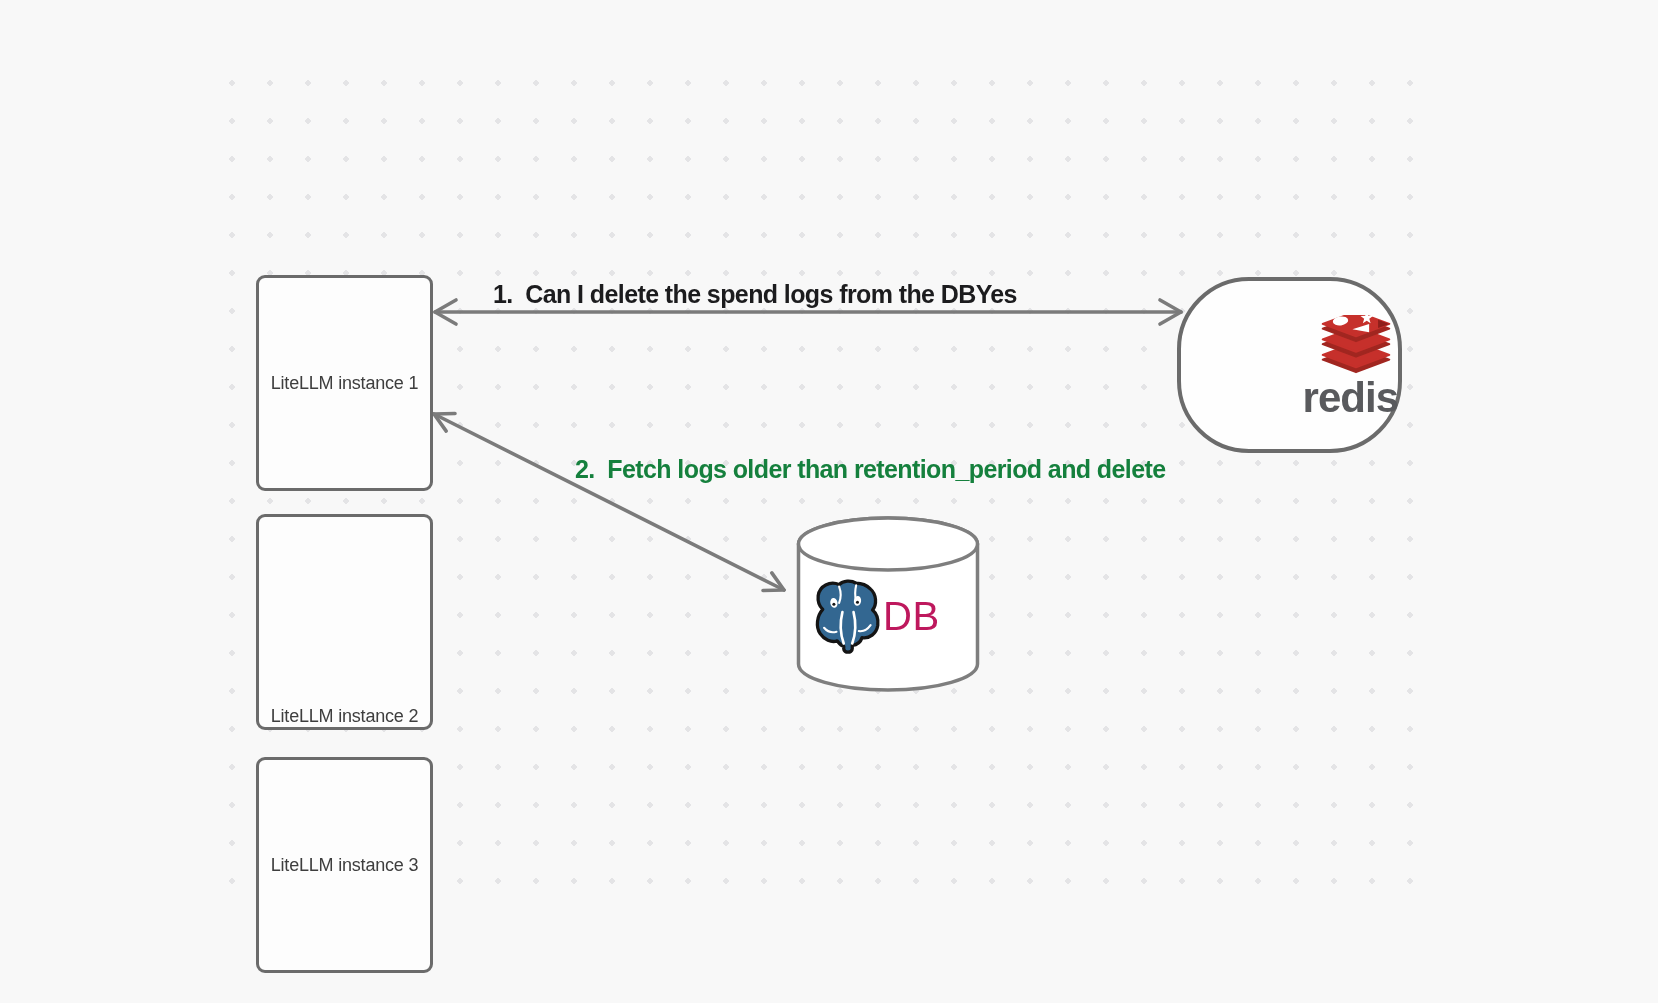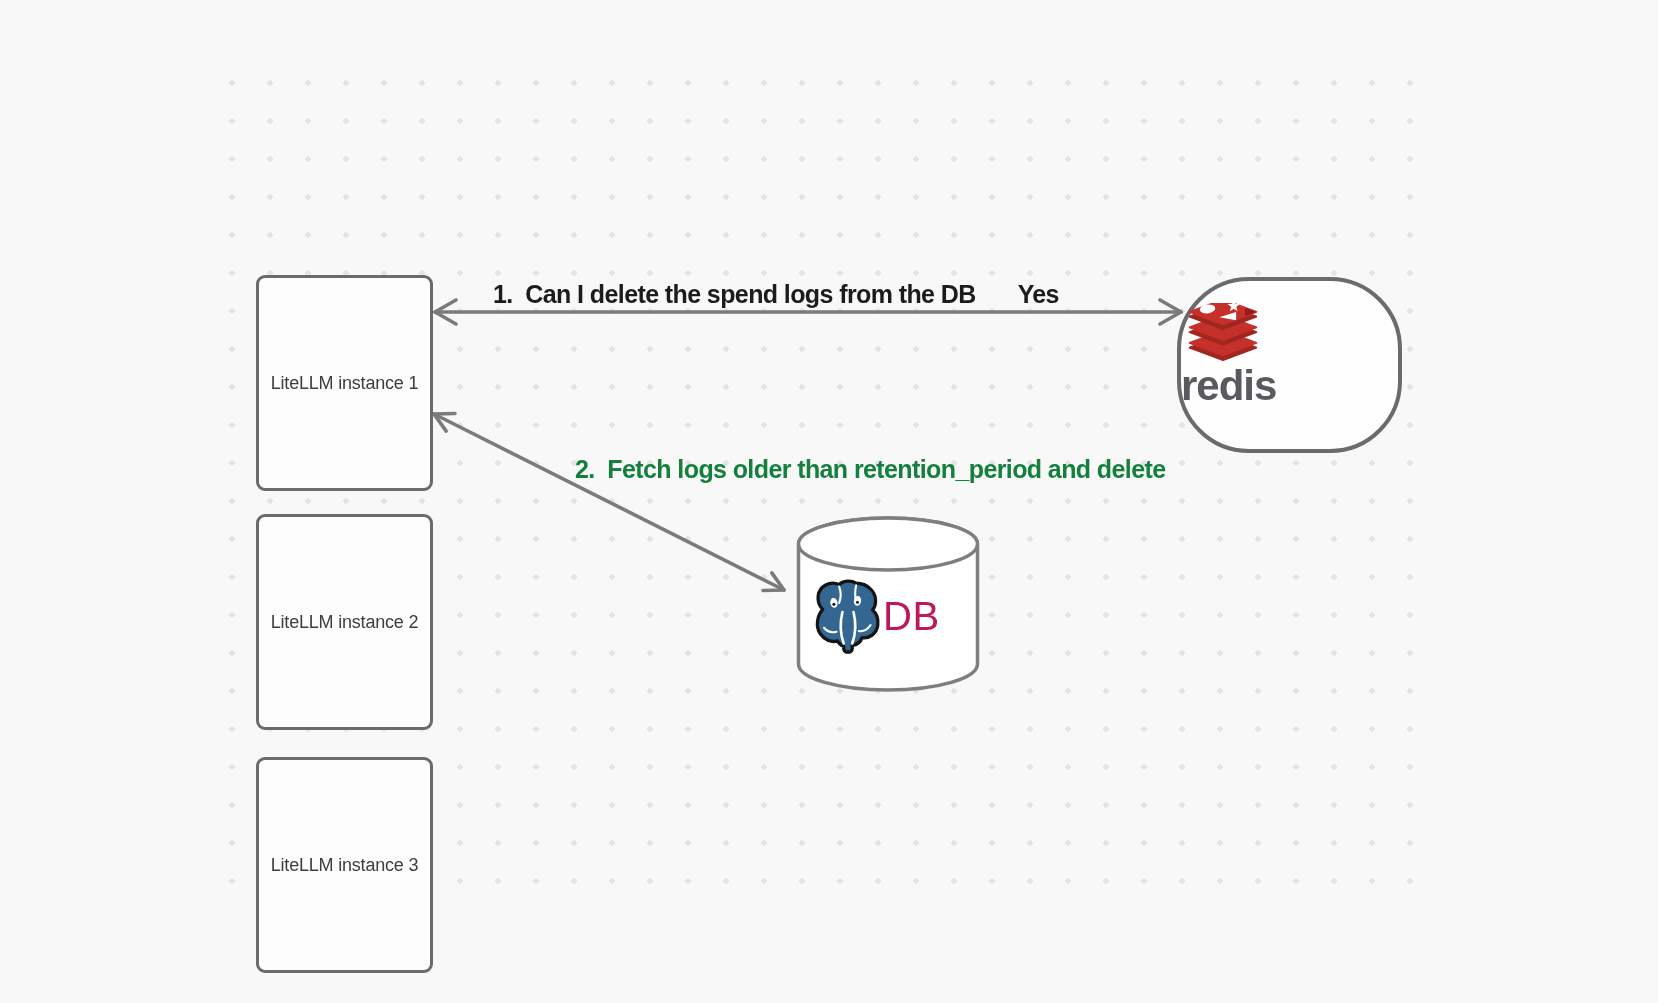--- a/index.html
+++ b/index.html
@@ -7,34 +7,34 @@
           font-family:"Liberation Sans",sans-serif;}
   .dot-grid{position:absolute;left:213px;top:64px;width:1216px;height:836px;
             background-image:radial-gradient(circle,#e4e4e6 2.7px,rgba(0,0,0,0) 2.8px);
             background-size:38px 38px;}
   .edges-svg{position:absolute;left:0;top:0;width:1658px;height:1003px;}
   .node-box{position:absolute;left:256px;width:177px;height:216px;background:#fdfdfd;
             border:3.5px solid #6b6b6b;border-radius:9px;box-sizing:border-box;
             display:flex;align-items:center;justify-content:center;}
   .node-box .node-label{font-size:18px;color:#3e3e3e;letter-spacing:-0.2px;}
   .box-1{top:275px;}
-  .box-2{top:514px;}
+  .box-2{top:514px;align-items:flex-end;}
   .box-3{top:757px;}
   .redis-node{position:absolute;left:1177px;top:277px;width:225px;height:176px;
               background:#fefefe;border:4px solid #6b6b6b;border-radius:72px;box-sizing:border-box;
-              display:flex;flex-direction:column;align-items:flex-start;padding-top:22px;}
+              display:flex;flex-direction:column;align-items:flex-end;padding-top:34px;}
   .redis-wordmark{font-size:42px;line-height:36px;font-weight:700;color:#595a5d;
                   letter-spacing:-1px;margin-top:3px;}
   .db-node{position:absolute;left:795px;top:516px;width:186px;height:178px;}
   .db-cyl{position:absolute;left:0;top:0;}
   .db-content{position:absolute;left:15px;top:60px;height:80px;display:flex;align-items:center;}
   .db-label{font-size:40px;color:#be185d;letter-spacing:0.5px;margin-left:-1px;}
   .edge-label{position:absolute;font-weight:700;font-size:25px;line-height:27px;
               color:#15803d;letter-spacing:-0.6px;white-space:pre;}
-  .edge-label-row{position:absolute;left:493px;top:281px;display:flex;gap:42px;}
+  .edge-label-row{position:absolute;left:493px;top:281px;display:flex;}
   .edge-label-row span{font-weight:700;font-size:25px;line-height:27px;color:#1c1c1e;
                        letter-spacing:-0.6px;white-space:pre;}
   .edge2-label{left:575px;top:456px;}
 </style>
 </head>
 <body>
 
 <div class="canvas">
 
   <div class="dot-grid"></div>

